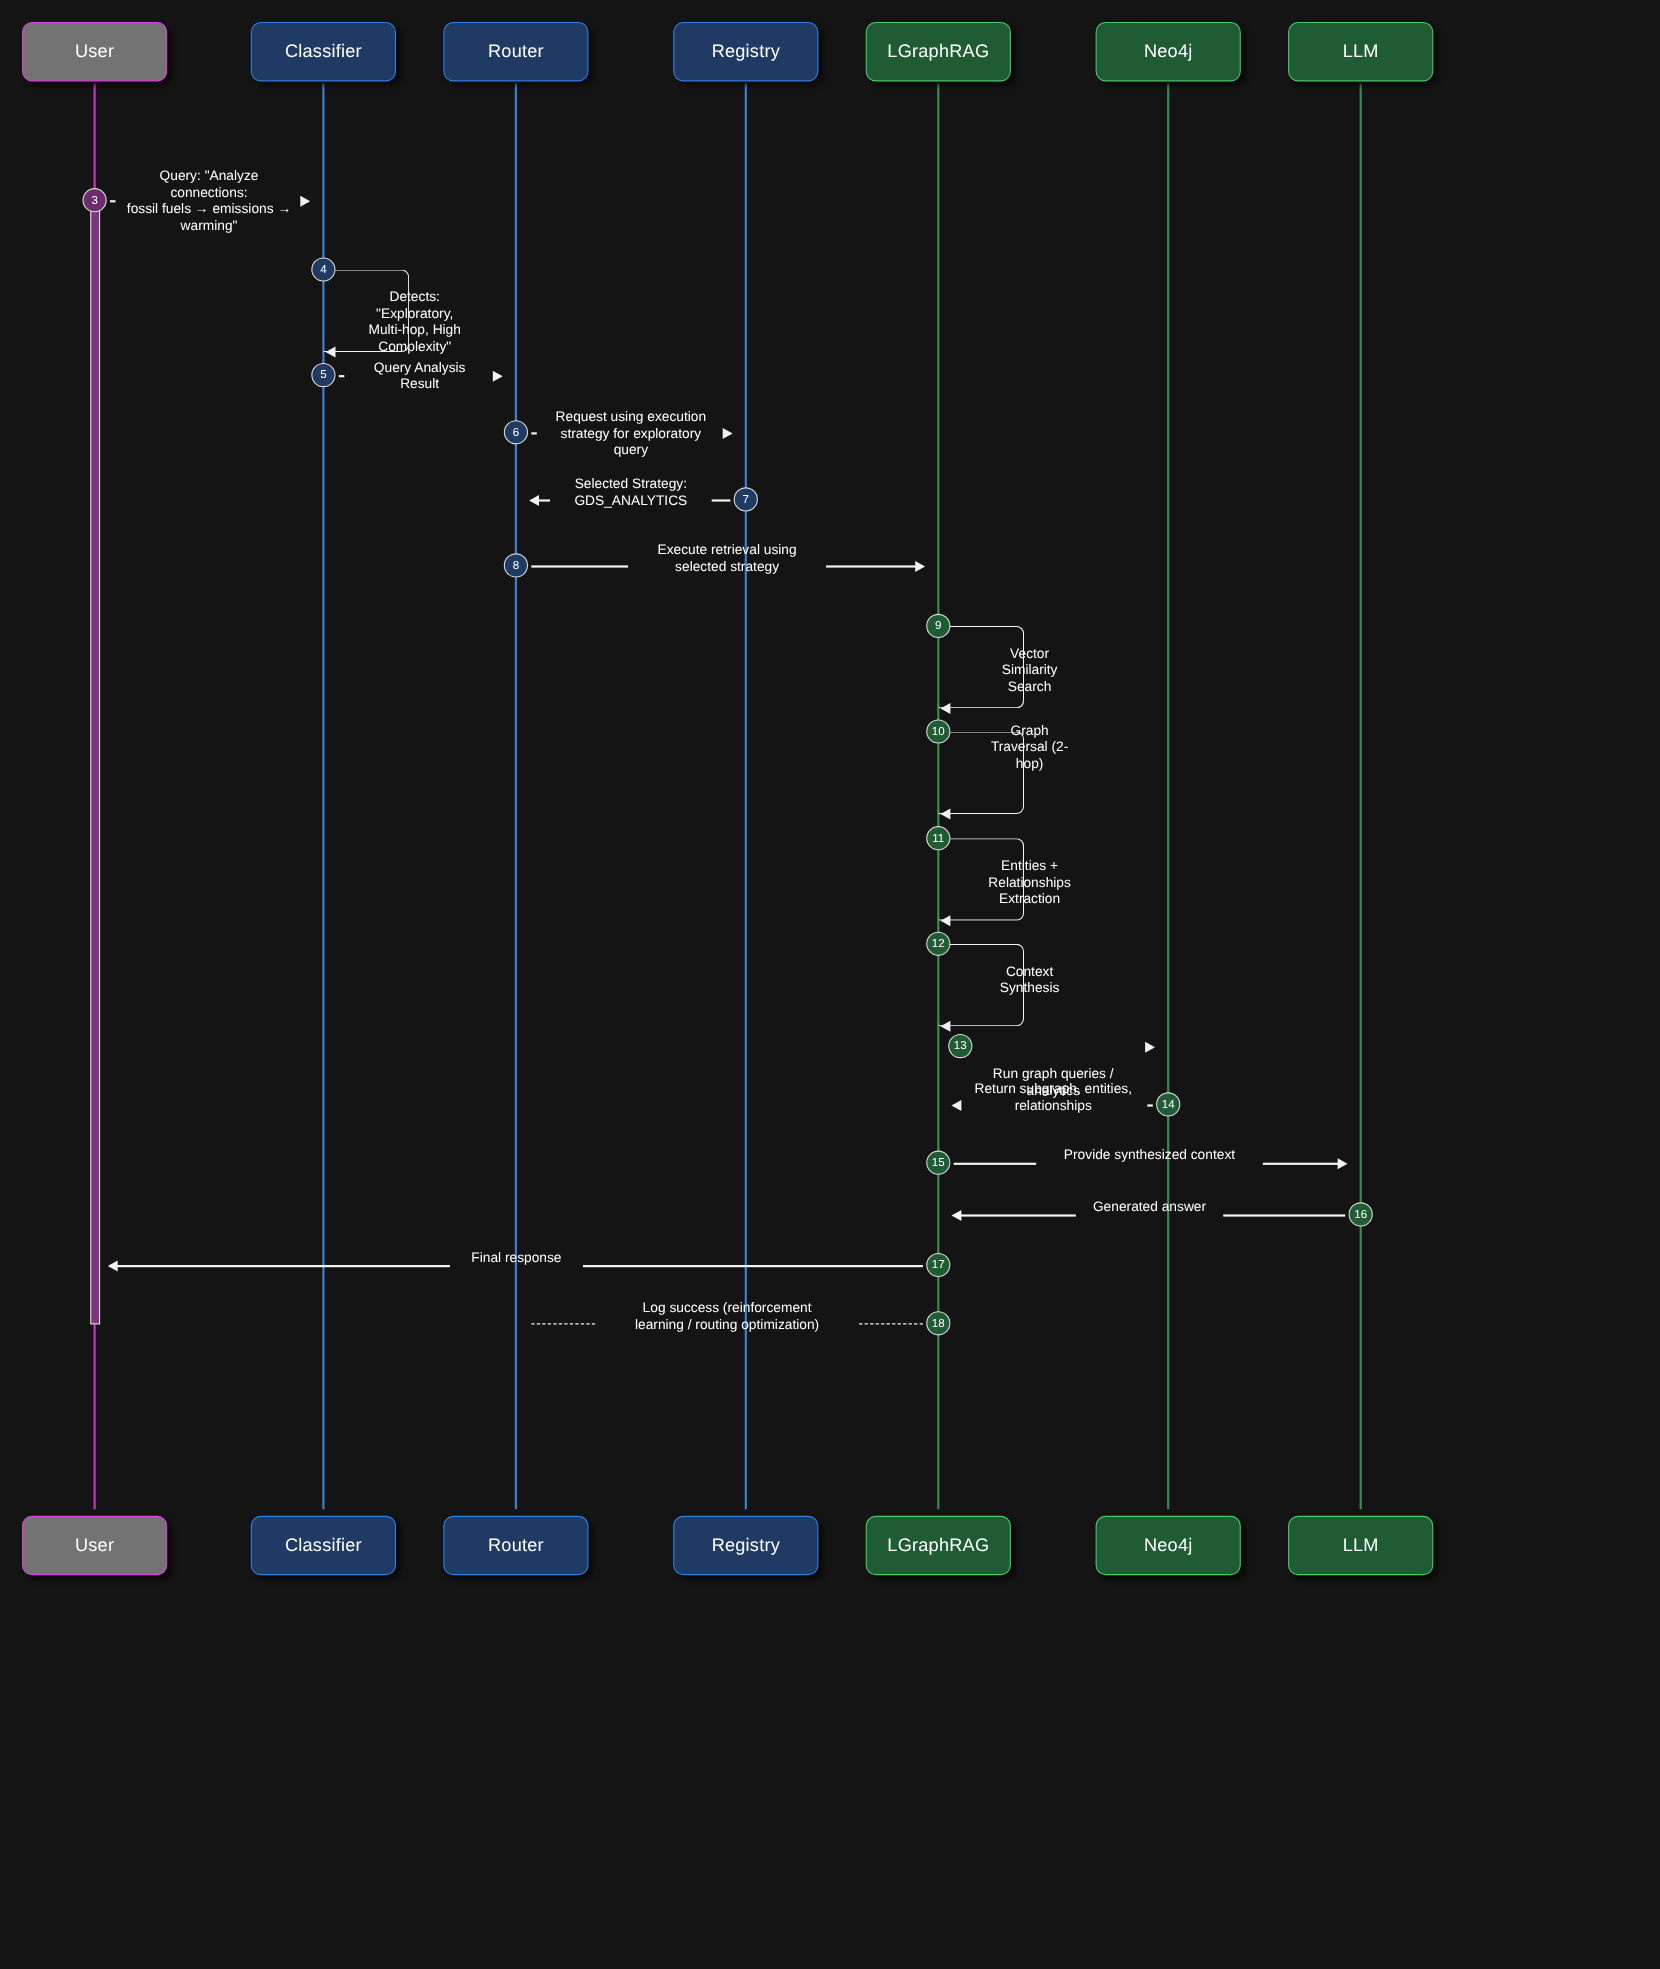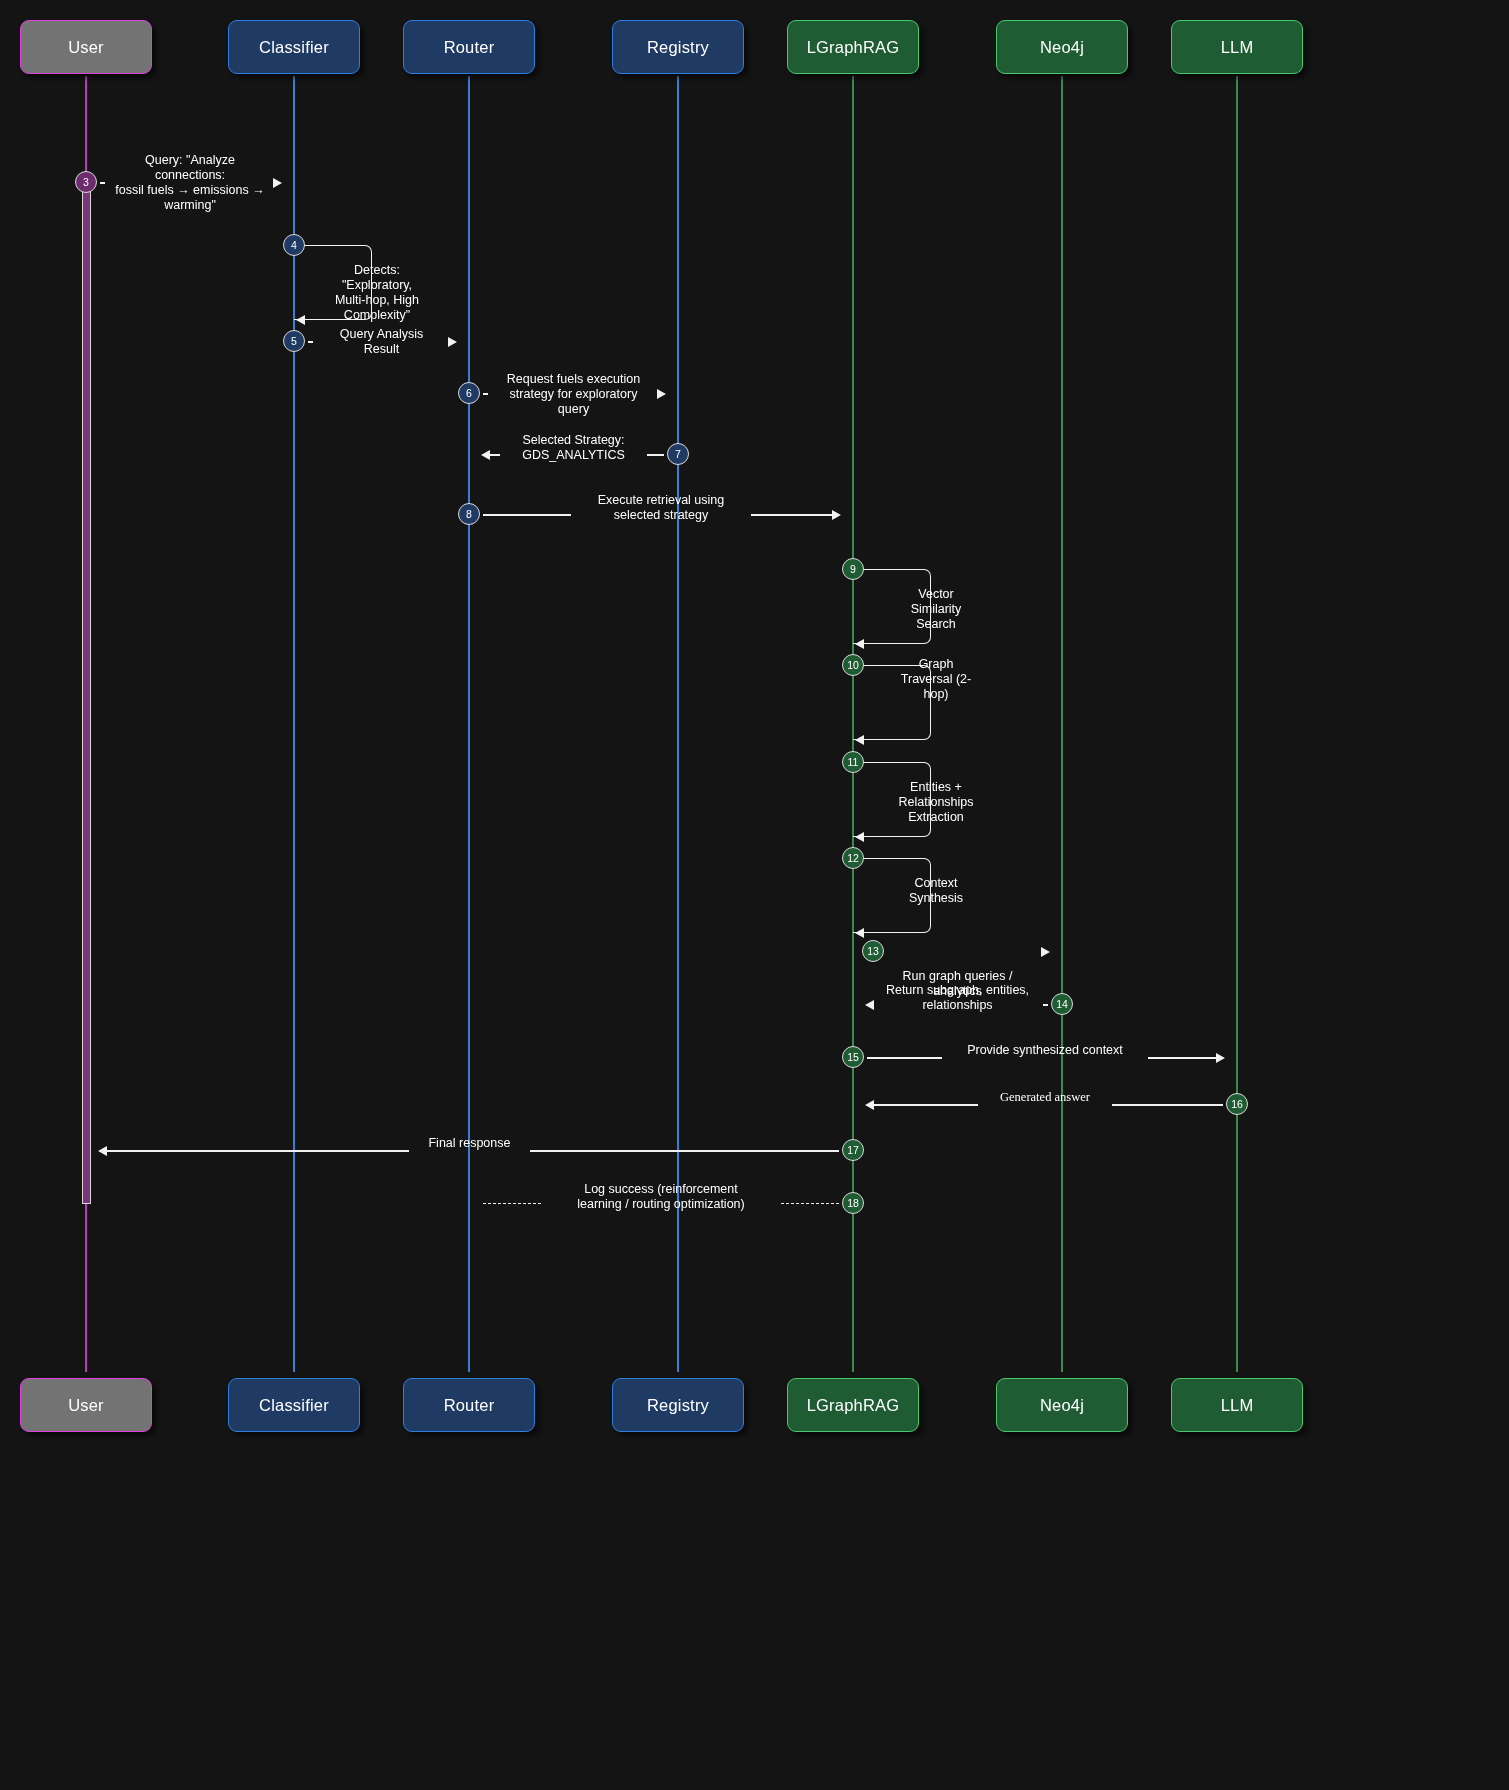--- a/index.html
+++ b/index.html
@@ -181,21 +181,21 @@
       <div class="seqnum blue" style="left: 283px; top: 234px;">4</div>
     </div>
     <div style="position: absolute; left: 0px; top: 0px;">
       <div class="msg-text" style="left: 323px; top: 327px; width: 117px;">Query Analysis Result</div>
       <div class="msg-line" style="left: 308px; top: 341px; width: 5px;"></div>
       <div class="msg-line" style="left: 450px; top: 341px; width: 5px;"></div>
       <div class="arrowhead right" style="left: 448px; top: 337px;"></div>
       <div class="seqnum blue" style="left: 283px; top: 330px;">5</div>
     </div>
     <div style="position: absolute; left: 0px; top: 0px;">
-      <div class="msg-text" style="left: 498px; top: 371.5px; width: 151px;">Request fuels execution
+      <div class="msg-text" style="left: 498px; top: 371.5px; width: 151px;">Request using execution
 strategy for exploratory query</div>
       <div class="msg-line" style="left: 483px; top: 393px; width: 5px;"></div>
       <div class="msg-line" style="left: 659px; top: 393px; width: 5px;"></div>
       <div class="arrowhead right" style="left: 657px; top: 389px;"></div>
       <div class="seqnum blue" style="left: 458px; top: 382px;">6</div>
     </div>
     <div style="position: absolute; left: 0px; top: 0px;">
       <div class="msg-text" style="left: 510.1px; top: 432.5px; width: 126.8px;">Selected Strategy:
 GDS_ANALYTICS</div>
       <div class="msg-line" style="left: 483px; top: 454px; width: 17.1px;"></div>
@@ -258,21 +258,21 @@
       <div class="seqnum green" style="left: 1051px; top: 993px;">14</div>
     </div>
     <div style="position: absolute; left: 0px; top: 0px;">
       <div class="msg-text" style="left: 951.9px; top: 1043px; width: 186.2px;">Provide synthesized context</div>
       <div class="msg-line" style="left: 867px; top: 1057px; width: 74.9px;"></div>
       <div class="msg-line" style="left: 1148.1px; top: 1057px; width: 74.9px;"></div>
       <div class="arrowhead right" style="left: 1216px; top: 1053px;"></div>
       <div class="seqnum green" style="left: 842px; top: 1046px;">15</div>
     </div>
     <div style="position: absolute; left: 0px; top: 0px;">
-      <div class="msg-text" style="left: 988.2px; top: 1090px; width: 113.6px; font-family: Liberation Serif, serif;">Generated answer</div>
+      <div class="msg-text" style="left: 988.2px; top: 1090px; width: 113.6px;">Generated answer</div>
       <div class="msg-line" style="left: 867px; top: 1104px; width: 111.2px;"></div>
       <div class="msg-line" style="left: 1111.8px; top: 1104px; width: 111.2px;"></div>
       <div class="arrowhead left" style="left: 865px; top: 1100px;"></div>
       <div class="seqnum green" style="left: 1226px; top: 1093px;">16</div>
     </div>
     <div style="position: absolute; left: 0px; top: 0px;">
       <div class="msg-text" style="left: 419.3px; top: 1136px; width: 100.4px;">Final response</div>
       <div class="msg-line" style="left: 100px; top: 1150px; width: 309.3px;"></div>
       <div class="msg-line" style="left: 529.7px; top: 1150px; width: 309.3px;"></div>
       <div class="arrowhead left" style="left: 98px; top: 1146px;"></div>

